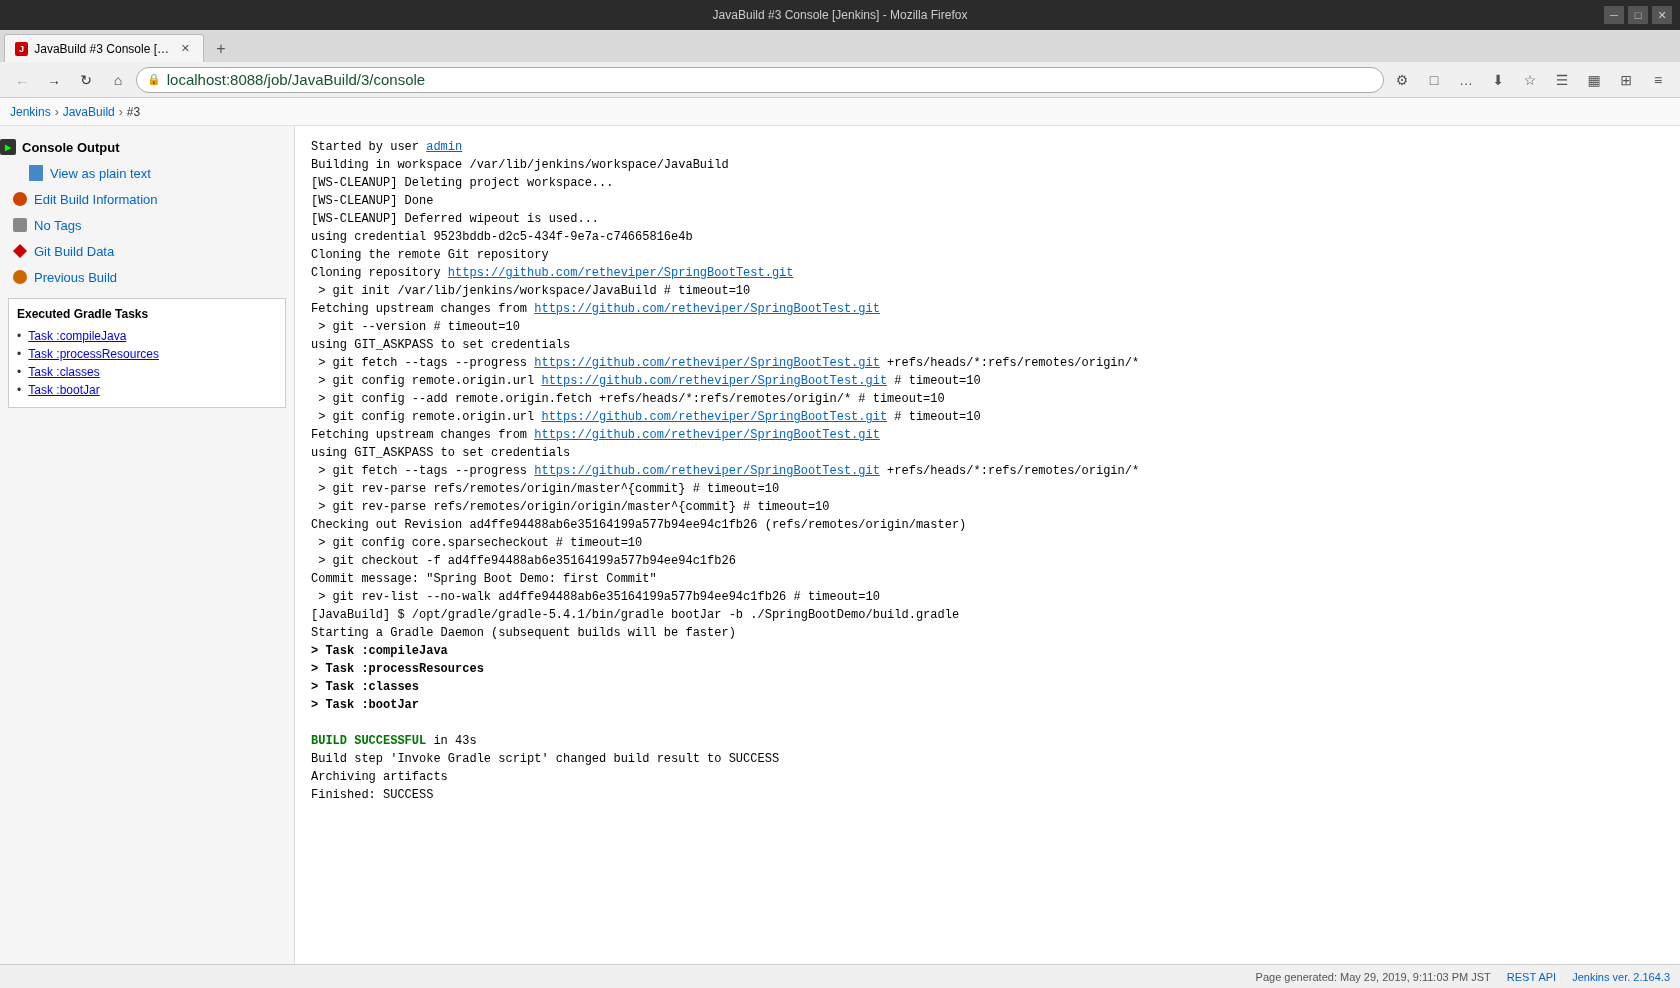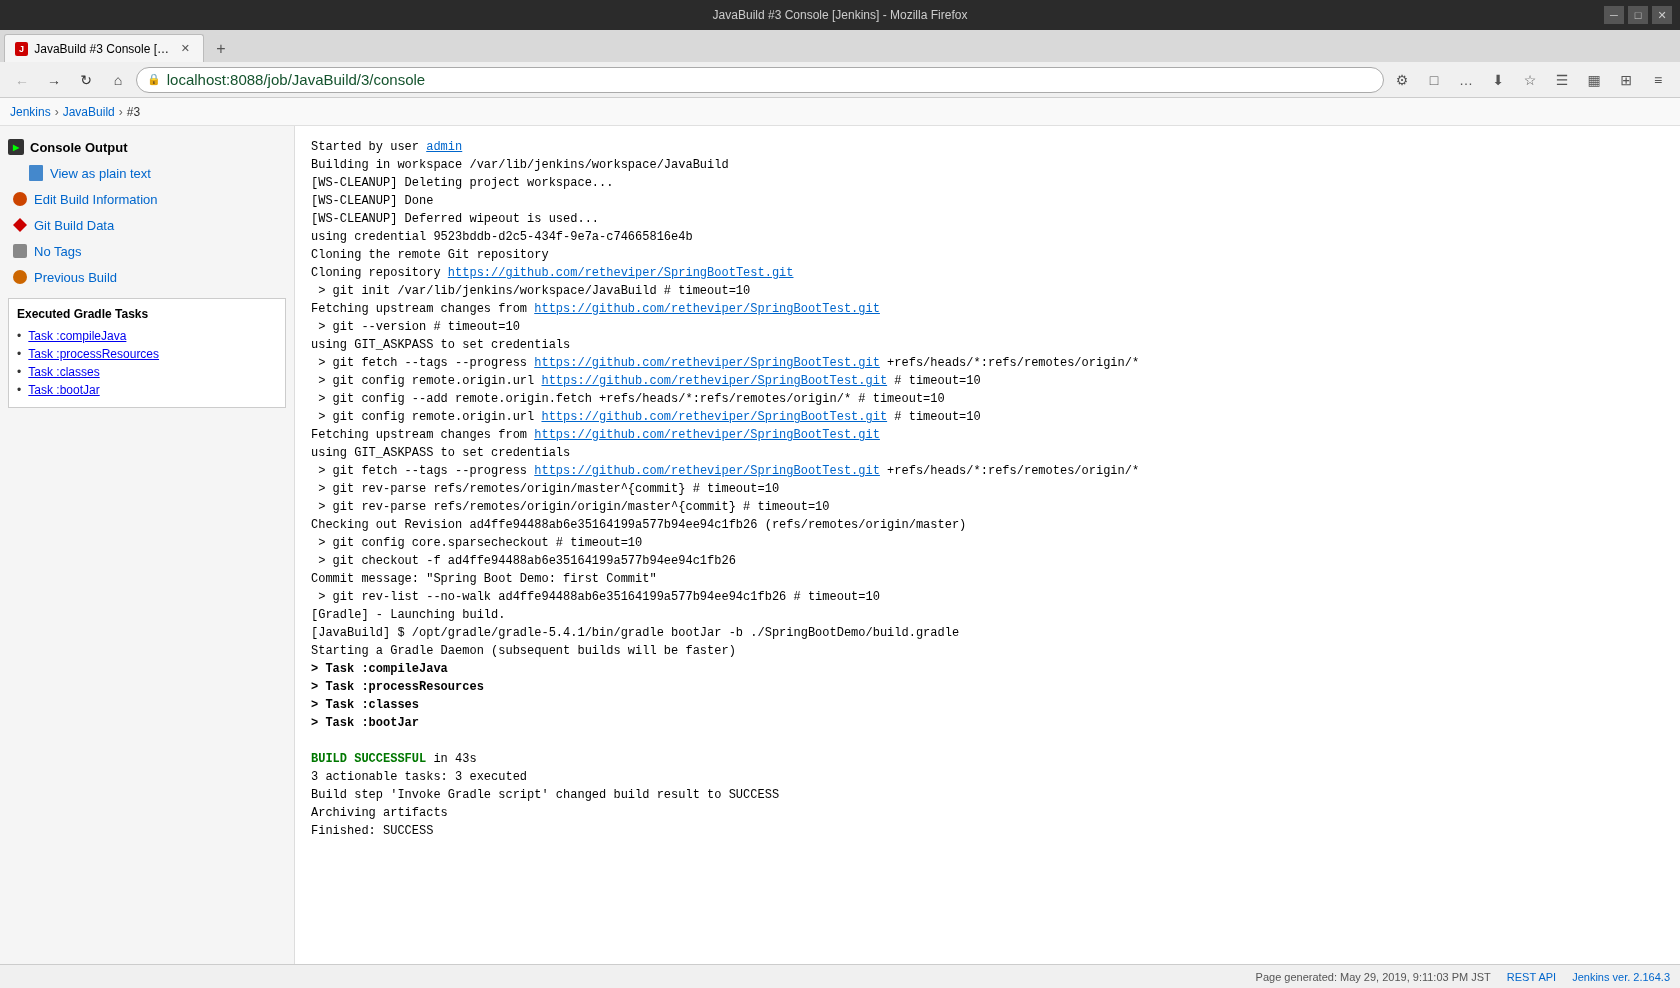--- a/index.html
+++ b/index.html
@@ -202,21 +202,21 @@
       width: 16px;
       height: 16px;
       display: flex;
       align-items: center;
       justify-content: center;
       flex-shrink: 0;
     }
     .sidebar-section-title {
       font-weight: bold;
       font-size: 13px;
-      padding: 5px 8px;
+      padding: 5px 0;
       display: flex;
       align-items: center;
       gap: 6px;
     }
 
     
     .gradle-tasks-box {
       margin: 8px;
       border: 1px solid #ccc;
       background: #fff;
@@ -376,30 +376,30 @@
 
     <div class="sidebar-item">
       <div class="sidebar-icon">
         <div class="icon-edit"></div>
       </div>
       <a href="#">Edit Build Information</a>
     </div>
 
     <div class="sidebar-item">
       <div class="sidebar-icon">
+        <div class="icon-tag"></div>
+      </div>
+      <a href="#">No Tags</a>
+    </div>
+
+    <div class="sidebar-item">
+      <div class="sidebar-icon">
         <div class="icon-git"></div>
       </div>
       <a href="#">Git Build Data</a>
-    </div>
-
-    <div class="sidebar-item">
-      <div class="sidebar-icon">
-        <div class="icon-tag"></div>
-      </div>
-      <a href="#">No Tags</a>
     </div>
 
     <div class="sidebar-item">
       <div class="sidebar-icon">
         <div class="icon-prev"></div>
       </div>
       <a href="#">Previous Build</a>
     </div>
 
     <div class="gradle-tasks-box">
@@ -443,30 +443,28 @@
     <div class="console-line">Fetching upstream changes from <a href="#">https://github.com/retheviper/SpringBootTest.git</a></div>
     <div class="console-line">using GIT_ASKPASS to set credentials</div>
     <div class="console-line"> &gt; git fetch --tags --progress <a href="#">https://github.com/retheviper/SpringBootTest.git</a> +refs/heads/*:refs/remotes/origin/*</div>
     <div class="console-line"> &gt; git rev-parse refs/remotes/origin/master^{commit} # timeout=10</div>
     <div class="console-line"> &gt; git rev-parse refs/remotes/origin/origin/master^{commit} # timeout=10</div>
     <div class="console-line">Checking out Revision ad4ffe94488ab6e35164199a577b94ee94c1fb26 (refs/remotes/origin/master)</div>
     <div class="console-line"> &gt; git config core.sparsecheckout # timeout=10</div>
     <div class="console-line"> &gt; git checkout -f ad4ffe94488ab6e35164199a577b94ee94c1fb26</div>
     <div class="console-line">Commit message: "Spring Boot Demo: first Commit"</div>
     <div class="console-line"> &gt; git rev-list --no-walk ad4ffe94488ab6e35164199a577b94ee94c1fb26 # timeout=10</div>
-    <div class="console-line">[Gradle] - Launching build.</div>
     <div class="console-line">[JavaBuild] $ /opt/gradle/gradle-5.4.1/bin/gradle bootJar -b ./SpringBootDemo/build.gradle</div>
     <div class="console-line">Starting a Gradle Daemon (subsequent builds will be faster)</div>
     <div class="console-line bold">&gt; Task :compileJava</div>
     <div class="console-line bold">&gt; Task :processResources</div>
     <div class="console-line bold">&gt; Task :classes</div>
     <div class="console-line bold">&gt; Task :bootJar</div>
     <div class="console-line">&nbsp;</div>
     <div class="console-line"><span class="build-success">BUILD SUCCESSFUL</span> in 43s</div>
-    <div class="console-line">3 actionable tasks: 3 executed</div>
     <div class="console-line">Build step 'Invoke Gradle script' changed build result to SUCCESS</div>
     <div class="console-line">Archiving artifacts</div>
     <div class="console-line">Finished: SUCCESS</div>
   </div>
 </div>
 
 <div class="statusbar">
   <span>Page generated: May 29, 2019, 9:11:03 PM JST</span>
   <a href="#">REST API</a>
   <a href="#">Jenkins ver. 2.164.3</a>

